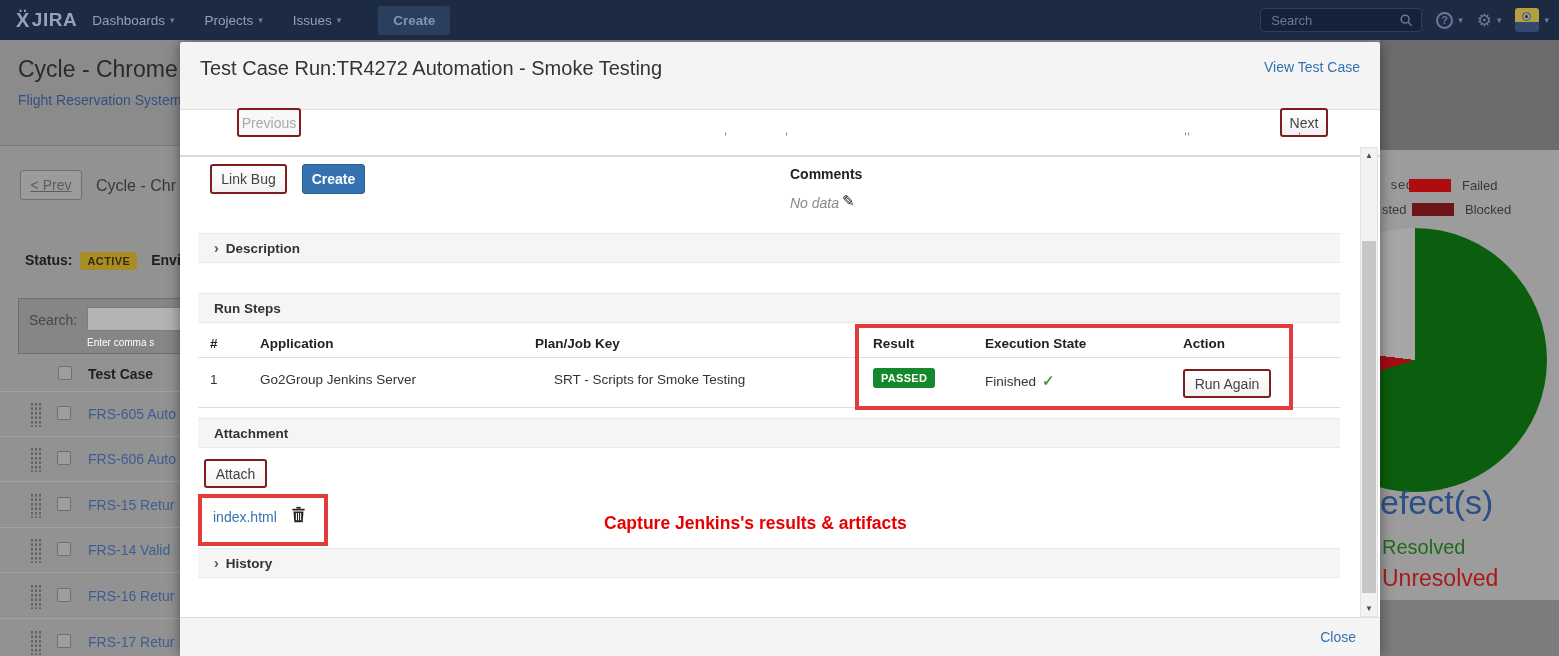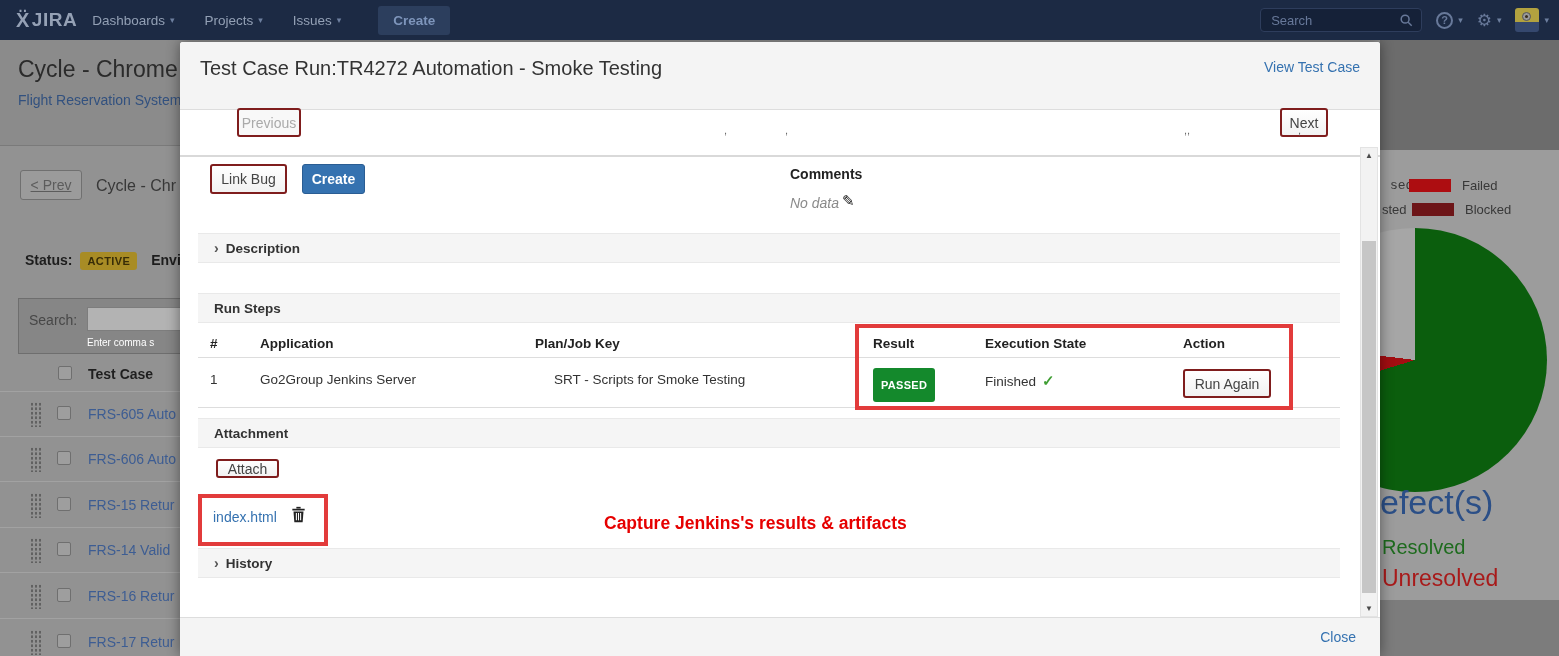--- a/index.html
+++ b/index.html
@@ -80,24 +80,24 @@
   .pencil { position:absolute; left:662px; top:150px; font-size:15px; color:#111; }
   .section-bar { position:absolute; left:18px; width:1142px; height:30px; background:#f5f5f5; border-top:1px solid #e9e9e9; border-bottom:1px solid #e9e9e9; display:flex; align-items:center; padding-left:16px; font-size:13.5px; font-weight:bold; color:#333; }
   .chev { font-weight:bold; color:#555; margin-right:7px; font-size:14px; }
   .bar-description { top:191px; }
   .bar-runsteps { top:251px; }
   .bar-attachment { top:376px; }
   .bar-history { top:506px; }
   .th { position:absolute; top:294px; font-size:13.5px; font-weight:bold; color:#222; }
   .row-line { position:absolute; left:18px; width:1142px; border-top:1px solid #ddd; }
   .td { position:absolute; top:330px; font-size:13.5px; color:#333; }
-  .badge-passed { position:absolute; left:693px; top:326px; background:#14892c; color:#fff; font-size:11px; font-weight:bold; padding:11px 8px; border-radius:3px; letter-spacing:.3px; }
+  .badge-passed { position:absolute; left:693px; top:326px; background:#14892c; color:#fff; font-size:11px; font-weight:bold; padding:4px 8px; border-radius:3px; letter-spacing:.3px; }
   .check { color:#3f9e33; font-weight:bold; font-size:15px; margin-left:6px; }
   .btn-runagain { position:absolute; left:1003px; top:327px; width:88px; height:29px; }
-  .btn-attach { position:absolute; left:36px; top:417px; width:63px; height:19px; }
+  .btn-attach { position:absolute; left:24px; top:417px; width:63px; height:29px; }
   .file-link { position:absolute; left:33px; top:467px; font-size:14px; color:#3572b0; cursor:pointer; }
   .trash { position:absolute; left:111px; top:464px; width:15px; height:17px; cursor:pointer; }
   .red-box { position:absolute; border:4px solid #e23b3b; z-index:5; pointer-events:none; }
   .red-box-1 { left:675px; top:282px; width:438px; height:86px; }
   .red-box-2 { left:18px; top:452px; width:130px; height:52px; }
   .annotation { position:absolute; left:424px; top:471px; font-size:17.5px; font-weight:bold; color:#e60000; white-space:nowrap; }
   .scrollbar { position:absolute; left:1180px; top:105px; width:18px; height:470px; background:#f2f2f2; border:1px solid #e3e3e3; }
   .sb-arrow { position:absolute; left:0; width:16px; text-align:center; font-size:8px; color:#4a4a4a; cursor:pointer; }
   .sb-up { top:3px; } .sb-down { bottom:3px; }
   .sb-thumb { position:absolute; left:1px; top:93px; width:14px; height:352px; background:#c6c6c6; cursor:pointer; }

